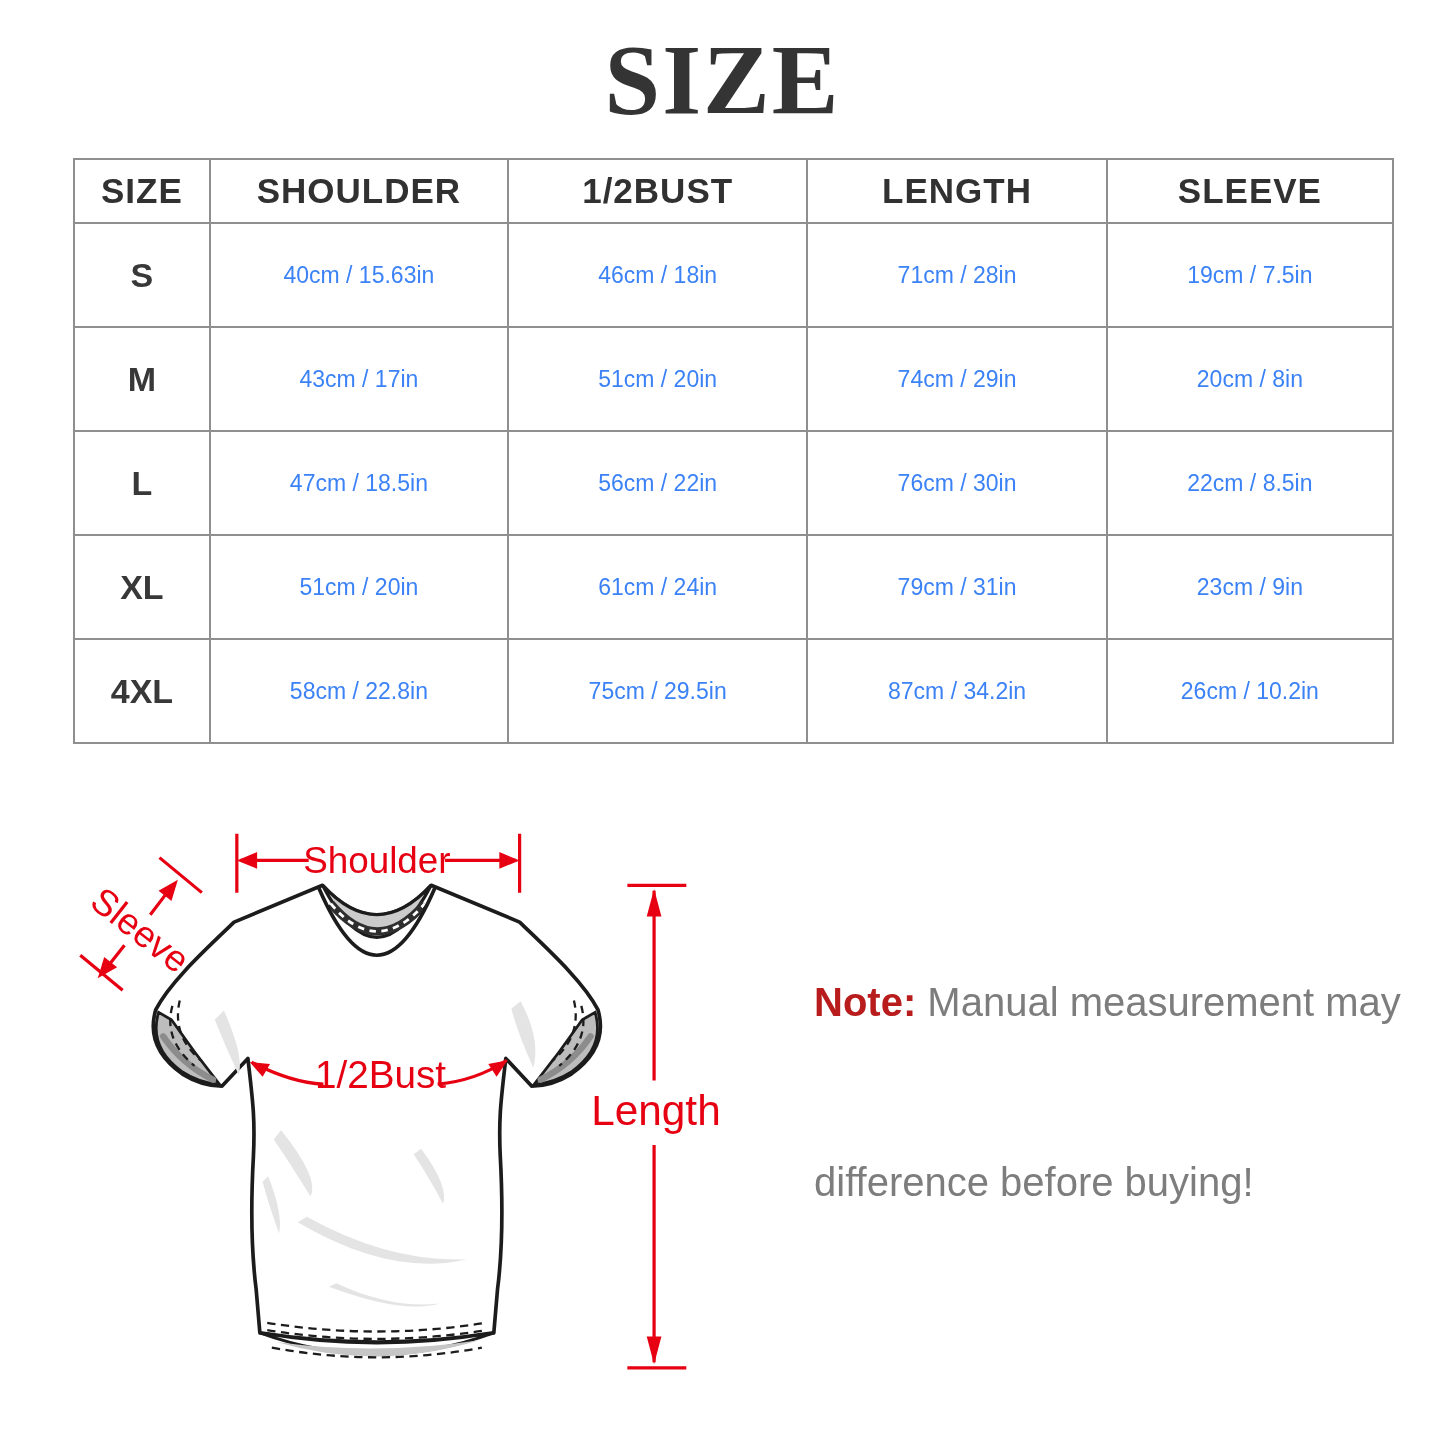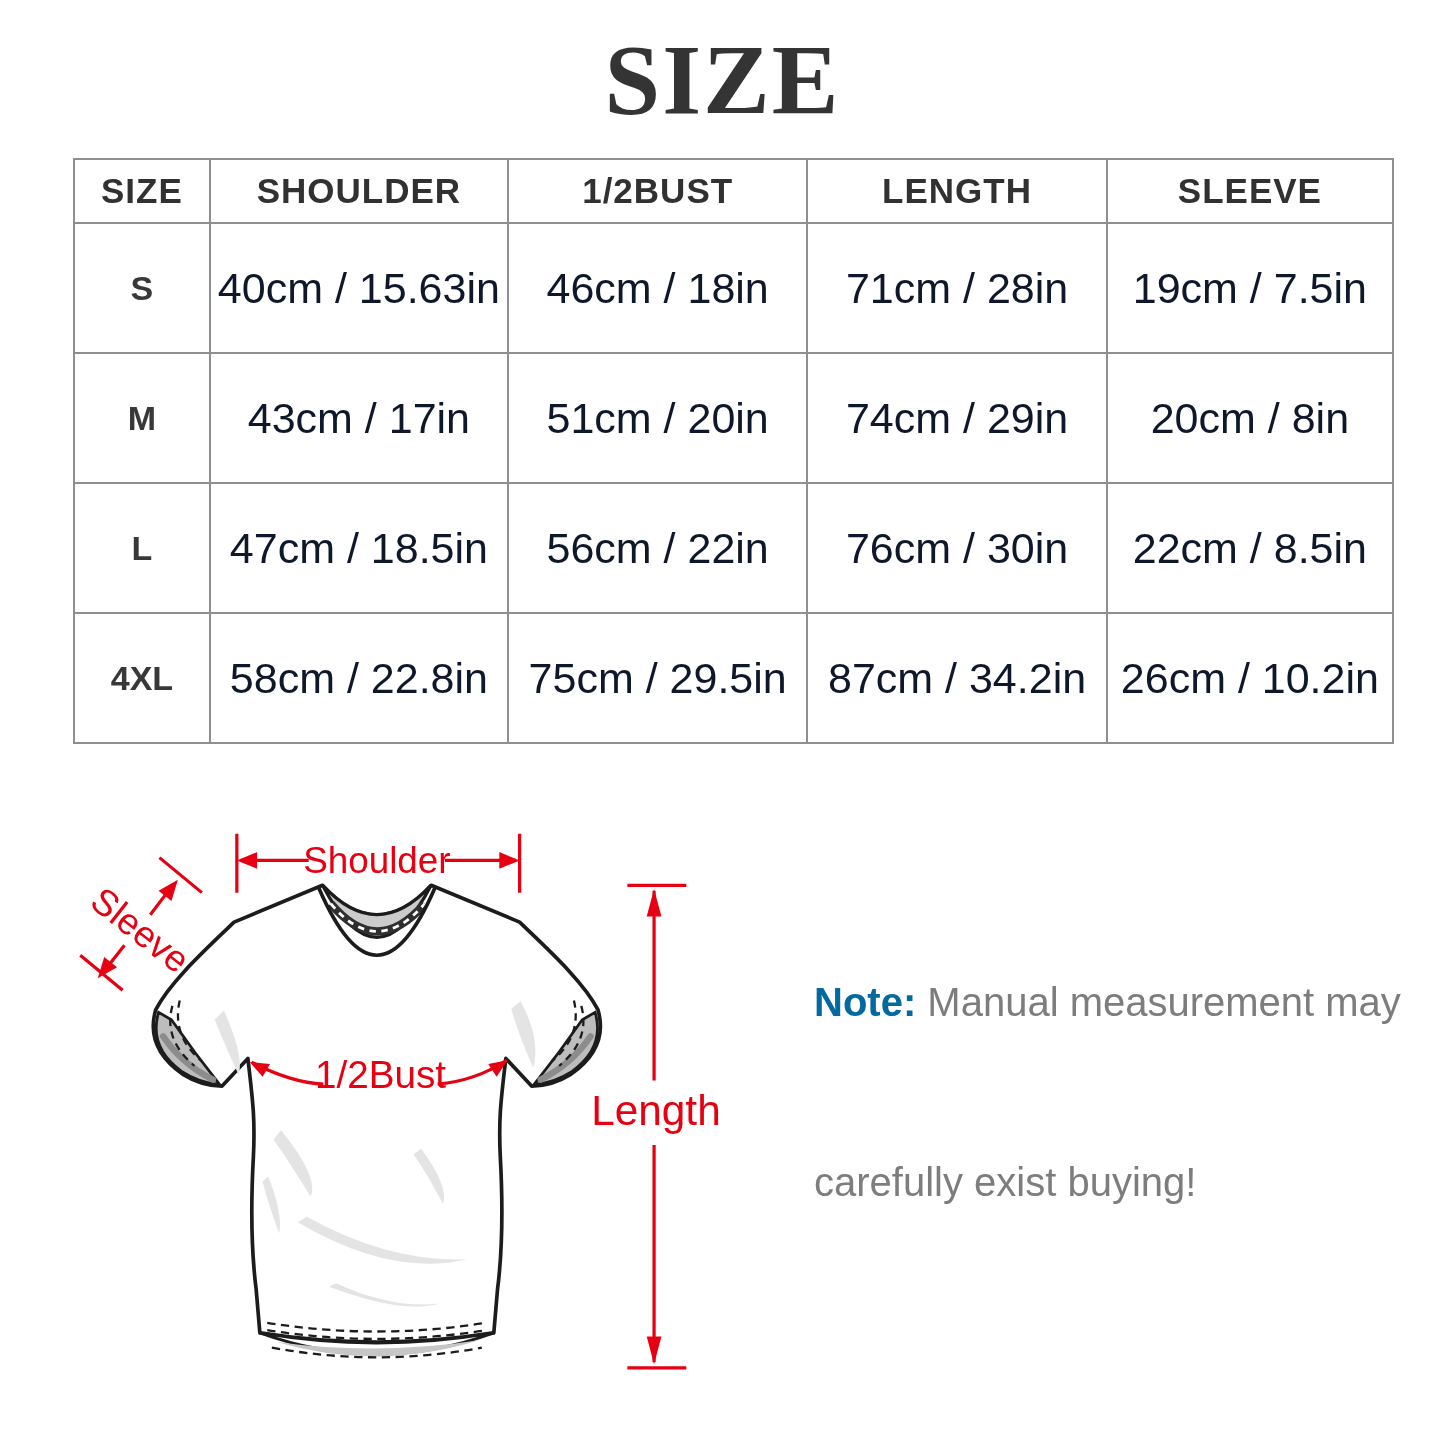--- a/index.html
+++ b/index.html
@@ -17,28 +17,28 @@
     width:100%;height:100%;border-collapse:collapse;table-layout:fixed;
     background:#ffffff;
   }
   table.size-table th,table.size-table td{
     border:2px solid #8f8f8f;text-align:center;vertical-align:middle;
     padding:0;white-space:nowrap;
   }
   table.size-table th{
     font-size:35px;font-weight:bold;color:#313131;height:62px;letter-spacing:1px;
   }
-  table.size-table td{font-size:43px;color:#0f172a;height:63px;}
+  table.size-table td{font-size:23px;color:#3b82f6;height:63px;}
   table.size-table td.size-col{font-weight:bold;color:#383838;font-size:34px;}
   .diagram-wrap{position:absolute;left:60px;top:800px;width:700px;height:620px;}
   .note-text{
     position:absolute;left:814px;top:972px;width:590px;
     font-size:40px;line-height:60px;color:#7d7d7d;
   }
-  .note-text b{color:#0369a1;font-weight:bold;}
+  .note-text b{color:#b91c1c;font-weight:bold;}
   svg text{font-family:"Liberation Sans",sans-serif;}
 </style>
 </head>
 <body>
 
 <div class="page-title">SIZE</div>
 
 <div class="table-wrap">
   <table class="size-table">
     <colgroup>
@@ -71,20 +71,27 @@
           <td>51cm / 20in</td>
           <td>74cm / 29in</td>
           <td>20cm / 8in</td>
         </tr>
         <tr>
           <td class="size-col">L</td>
           <td>47cm / 18.5in</td>
           <td>56cm / 22in</td>
           <td>76cm / 30in</td>
           <td>22cm / 8.5in</td>
+        </tr>
+        <tr>
+          <td class="size-col">XL</td>
+          <td>51cm / 20in</td>
+          <td>61cm / 24in</td>
+          <td>79cm / 31in</td>
+          <td>23cm / 9in</td>
         </tr>
         <tr>
           <td class="size-col">4XL</td>
           <td>58cm / 22.8in</td>
           <td>75cm / 29.5in</td>
           <td>87cm / 34.2in</td>
           <td>26cm / 10.2in</td>
         </tr>
       </tbody>
   </table>
@@ -170,14 +177,14 @@
       <text x="707" y="1126" text-anchor="middle" font-size="46" stroke="none">Length</text>
     </g>
   </g>
 </svg>
 </div>
 
 <div class="note-text">
   <b>Note:</b><span> Manual measurement may</span><br>
   <br>
   <br>
-  <span>carefully exist buying!</span>
+  <span>difference before buying!</span>
 </div>
 
 </body></html>

